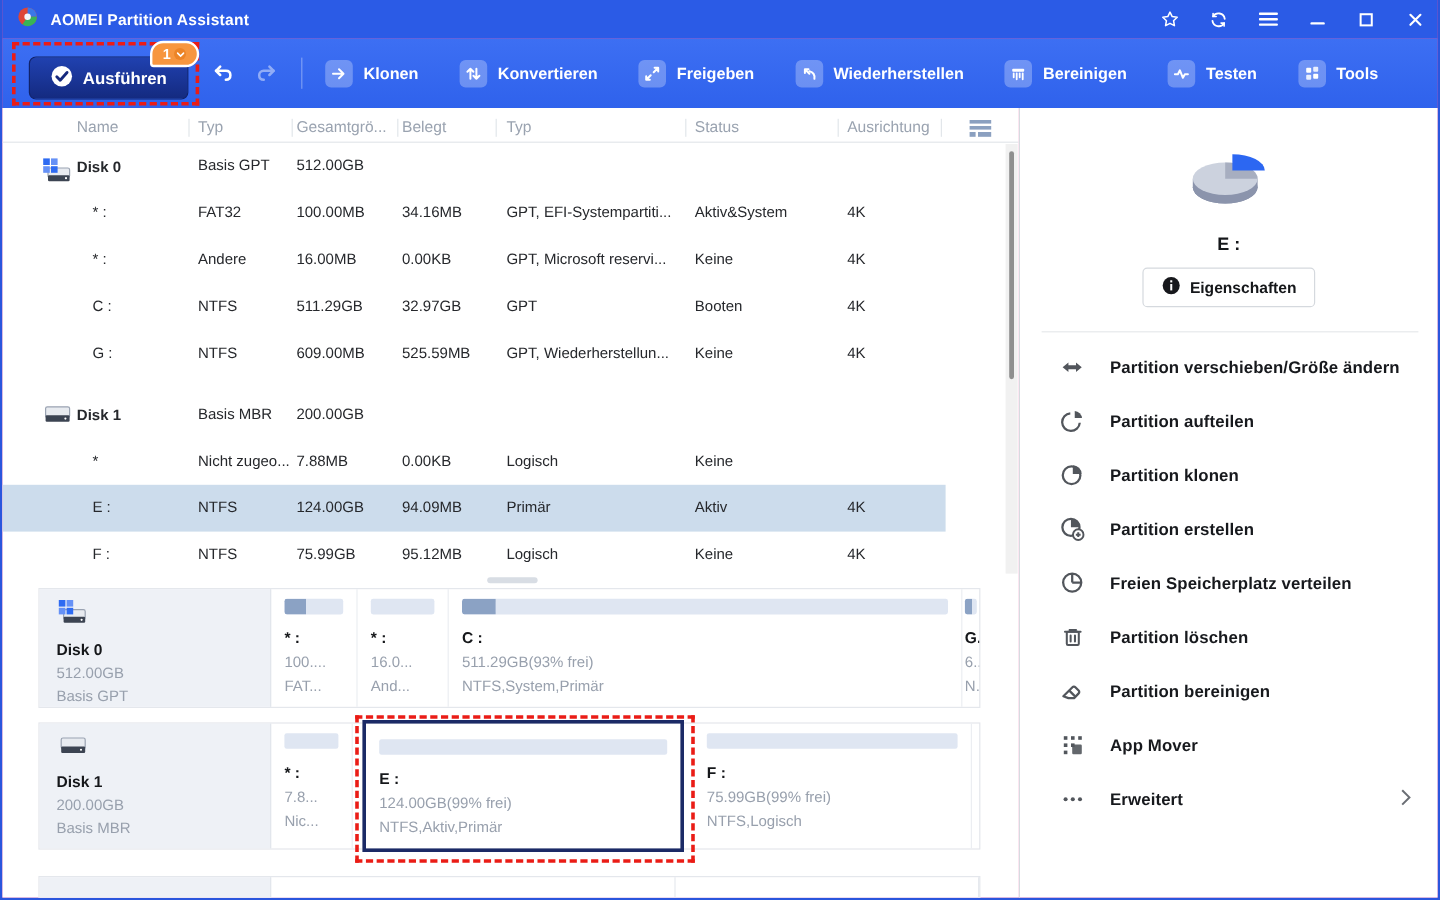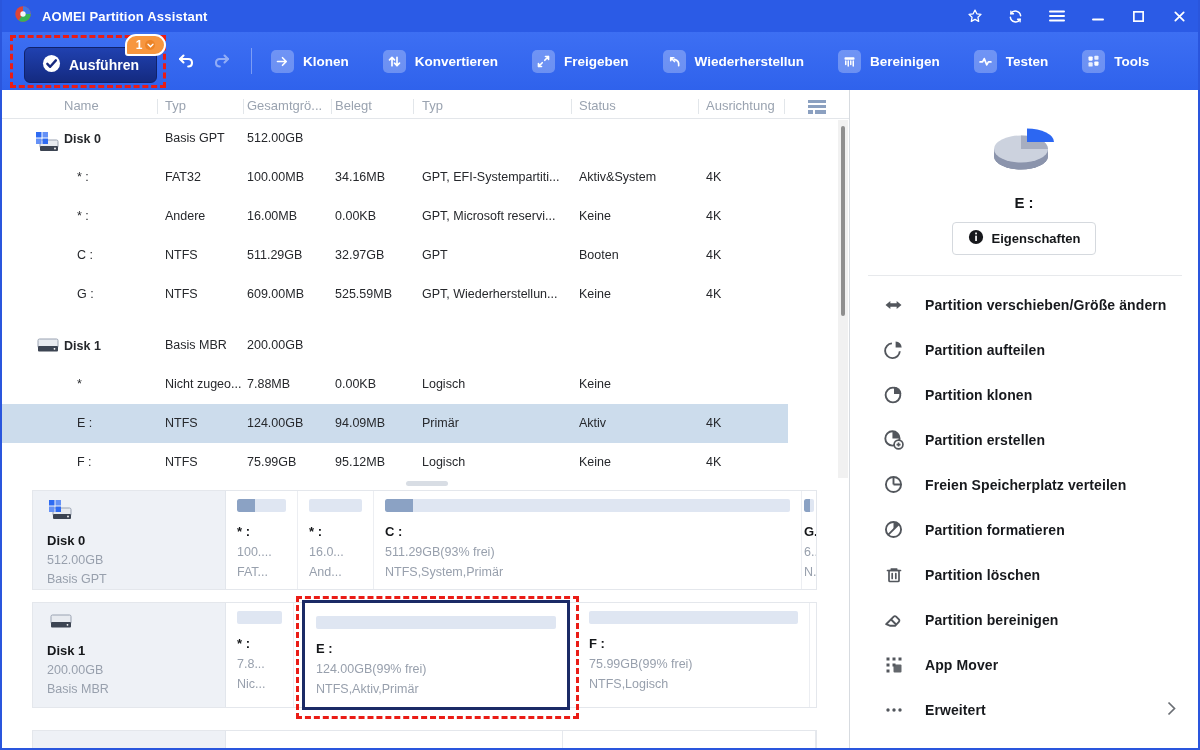--- a/index.html
+++ b/index.html
@@ -205,21 +205,21 @@
           </span>
         <span class="tbtn-label">Freigeben</span>
       </div>
       <div class="tbtn">
         <span class="chip">
             <svg width="15" height="15" viewBox="0 0 18 18" fill="none" stroke="#fff" stroke-width="2" stroke-linecap="round" stroke-linejoin="round">
               <path d="M4.5 4.5L9 9m-4.5-4.5h3.6m-3.6 0v3.6"></path>
               <path d="M14 14c.5-3.5-1-6.5-5-7.5"></path>
             </svg>
           </span>
-        <span class="tbtn-label">Wiederherstellun</span>
+        <span class="tbtn-label">Wiederherstellen</span>
       </div>
       <div class="tbtn">
         <span class="chip">
             <svg width="15" height="15" viewBox="0 0 18 18" fill="none" stroke="#fff" stroke-width="1.8" stroke-linecap="round">
               <rect x="3" y="4" width="12" height="3" rx="1" fill="#fff" stroke="none"></rect>
               <path d="M4.5 8.5v4M7.5 8.5v6M10.5 8.5v4M13.5 8.5v6"></path>
             </svg>
           </span>
         <span class="tbtn-label">Bereinigen</span>
       </div>
@@ -529,30 +529,20 @@
           <span class="aicon">
               <svg width="21" height="21" viewBox="0 0 20 20" fill="none" stroke="#52565c" stroke-width="1.8">
                 <circle cx="10" cy="10" r="7.2"></circle>
                 <path d="M10 10V2.8M10 10h7.2"></path>
               </svg>
             </span>
           <span class="alabel">Freien Speicherplatz verteilen</span>
         </div>
         <div class="aitem">
           <span class="aicon">
-              <svg width="21" height="21" viewBox="0 0 20 20" fill="none" stroke="#52565c" stroke-width="1.8">
-                <circle cx="10" cy="10" r="7.2"></circle>
-                <path d="M10 10V2.8A7.2 7.2 0 0 1 15.5 5z" fill="#52565c" stroke="none"></path>
-                <path d="M4.6 15.4L15.4 4.6"></path>
-              </svg>
-            </span>
-          <span class="alabel">Partition formatieren</span>
-        </div>
-        <div class="aitem">
-          <span class="aicon">
               <svg width="20" height="20" viewBox="0 0 20 20" fill="none" stroke="#52565c" stroke-width="1.7" stroke-linecap="round">
                 <path d="M3.5 5.5h13M7.5 5.5V4h5v1.5"></path>
                 <rect x="5" y="5.5" width="10" height="11" rx="1"></rect>
                 <path d="M8.2 8.5v5M11.8 8.5v5"></path>
               </svg>
             </span>
           <span class="alabel">Partition löschen</span>
         </div>
         <div class="aitem">
           <span class="aicon">

